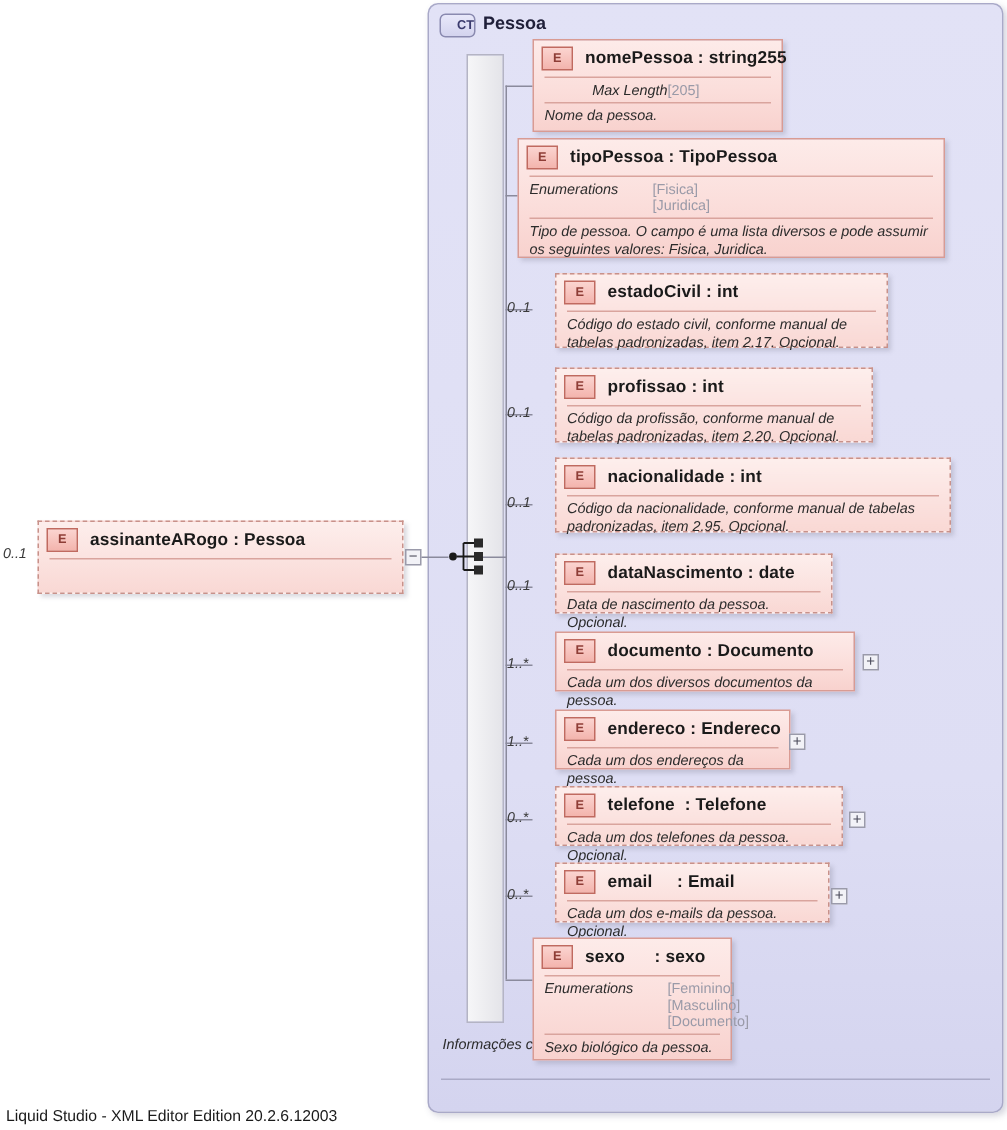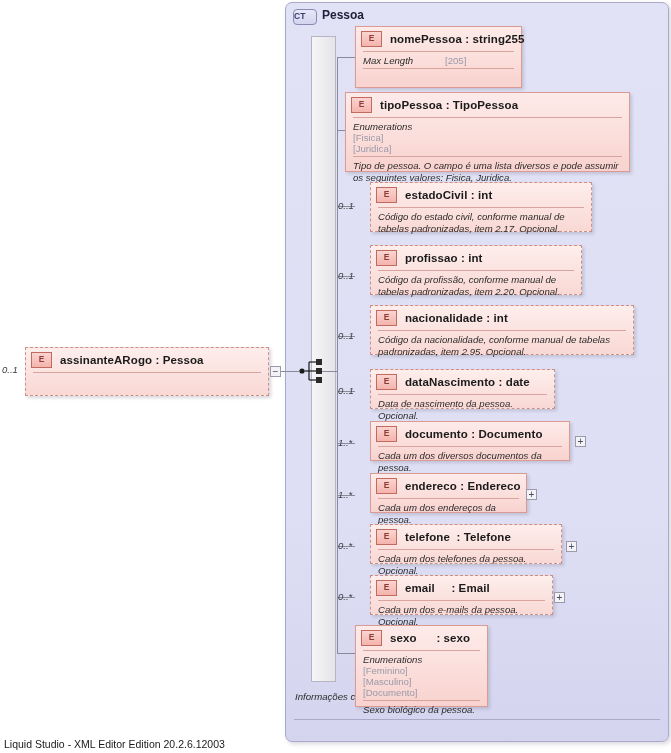--- a/index.html
+++ b/index.html
@@ -64,36 +64,36 @@
     font-size: 9.6px;
     font-style: italic;
     color: #2b2b2b;
     padding: 3px 7px 4px 7px;
     line-height: 11.5px;
   }
   .node .enumrow {
     display: flex;
     padding: 3px 7px 2px 7px;
     font-size: 9.6px;
-    flex-direction: column;
   }
   .node .enumlabel {
     font-style: italic;
     color: #2b2b2b;
     flex: none;
     width: 82px;
   }
   .node .enumvals {
     color: #9a9aa8;
     line-height: 11px;
   }
   .node .facetrow {
     display: flex;
     padding: 3px 7px 2px 7px;
     font-size: 9.6px;
+    text-align: right;
   }
   .node .facetlabel {
     font-style: italic;
     color: #2b2b2b;
     flex: none;
     width: 82px;
   }
   .node .facetval { color: #9a9aa8; }
 
   
@@ -126,21 +126,21 @@
     background: linear-gradient(to bottom, #e2e2f6 0%, #dedef4 70%, #d4d4ef 100%);
     border: 1px solid #a9a9c8;
     border-radius: 7px;
     box-shadow: 2px 2px 4px rgba(120,120,150,0.3);
   }
   .ct-badge {
     position: absolute;
     left: 7px; top: 6px;
     width: 22px; height: 14px;
     line-height: 13px;
-    text-align: left;
+    text-align: right;
     font-size: 8.5px;
     font-weight: bold;
     color: #3b3b6e;
     background: linear-gradient(to bottom,#e8e8fa,#d3d3ee);
     border: 1px solid #8a8ab0;
     border-radius: 4px;
   }
   .ct-title {
     position: absolute;
     left: 36px; top: 5px;
@@ -238,20 +238,21 @@
   <div class="title">
     <span class="badge-e">E</span>
     <span class="name">nomePessoa : string255</span>
   </div>
   <div class="divider"></div>
   <div class="facetrow">
     <span class="facetlabel">Max Length</span>
     <span class="facetval">[205]</span>
   </div>
   <div class="divider"></div>
+  <div class="desc">Nome da pessoa.</div>
 </div>
 
 <div class="node" style="left:345px; top:92px; width:285px; height:80px;">
   <div class="title">
     <span class="badge-e">E</span>
     <span class="name">tipoPessoa : TipoPessoa</span>
   </div>
   <div class="divider"></div>
   <div class="enumrow">
     <span class="enumlabel">Enumerations</span>

